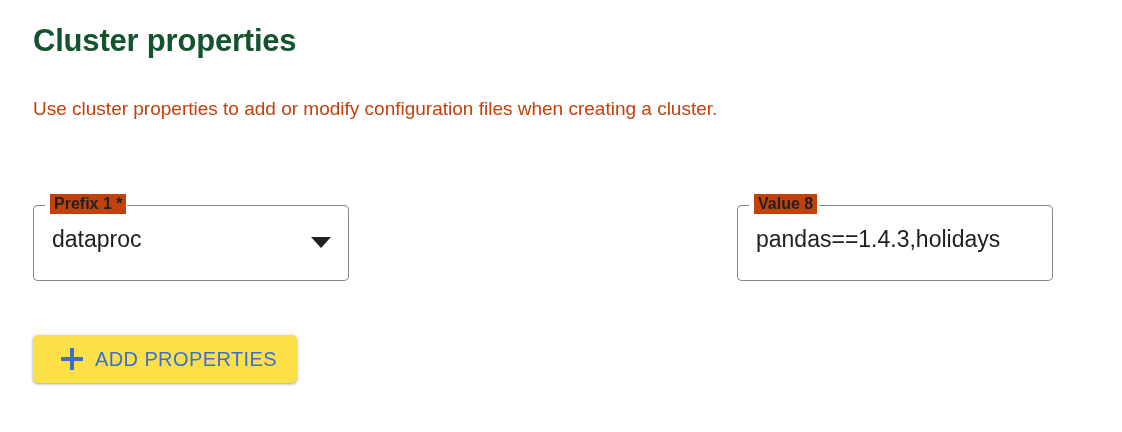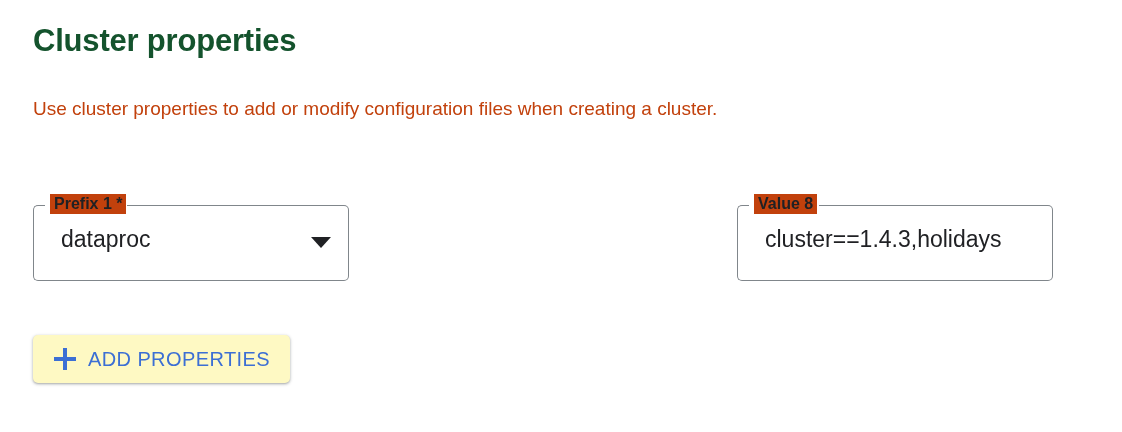--- a/index.html
+++ b/index.html
@@ -114,21 +114,20 @@
     font-weight: 400;
     color: #202124;
     line-height: 32px;
     white-space: nowrap;
     overflow: hidden;
     background: transparent;
     border: none;
     outline: none;
     padding: 0;
     font-family: "Liberation Sans", sans-serif;
-    margin-left: 9px;
   }
   .field.f2 .field-value,
   .field.f3 .field-value { right: 14px; }
 
   .dropdown-arrow {
     position: absolute;
     right: 18px;
     top: 32px;
     width: 0;
     height: 0;
@@ -138,22 +137,22 @@
   }
 
   
   .add-button {
     position: absolute;
     left: 33px;
     top: 335px;
     height: 48px;
     display: flex;
     align-items: center;
-    padding: 0 20px 0 21px;
-    background: #fef9c3;
+    padding: 0 20px 0 28px;
+    background: #fde047;
     border: none;
     border-radius: 5px;
     box-shadow: 0 1px 2px 0 rgba(60,64,67,.30), 0 1px 3px 1px rgba(60,64,67,.15);
     cursor: pointer;
     font-family: "Liberation Sans", sans-serif;
   }
   .add-button .plus-icon {
     position: relative;
     width: 22px;
     height: 22px;
@@ -201,21 +200,21 @@
   </div>
 
 
   <div class="field f3">
     <div class="outline">
       <div class="ol-left"></div>
       <div class="ol-right"></div>
       <div class="ol-notch" style="width:70px"></div>
     </div>
     <div class="field-label">Value 8</div>
-    <div class="field-value">cluster==1.4.3,holidays</div>
+    <div class="field-value">pandas==1.4.3,holidays</div>
   </div>
 
 </div>
 
 <button class="add-button">
   <span class="plus-icon"></span>
   <span class="add-label">ADD PROPERTIES</span>
 </button>
 
 </body></html>

